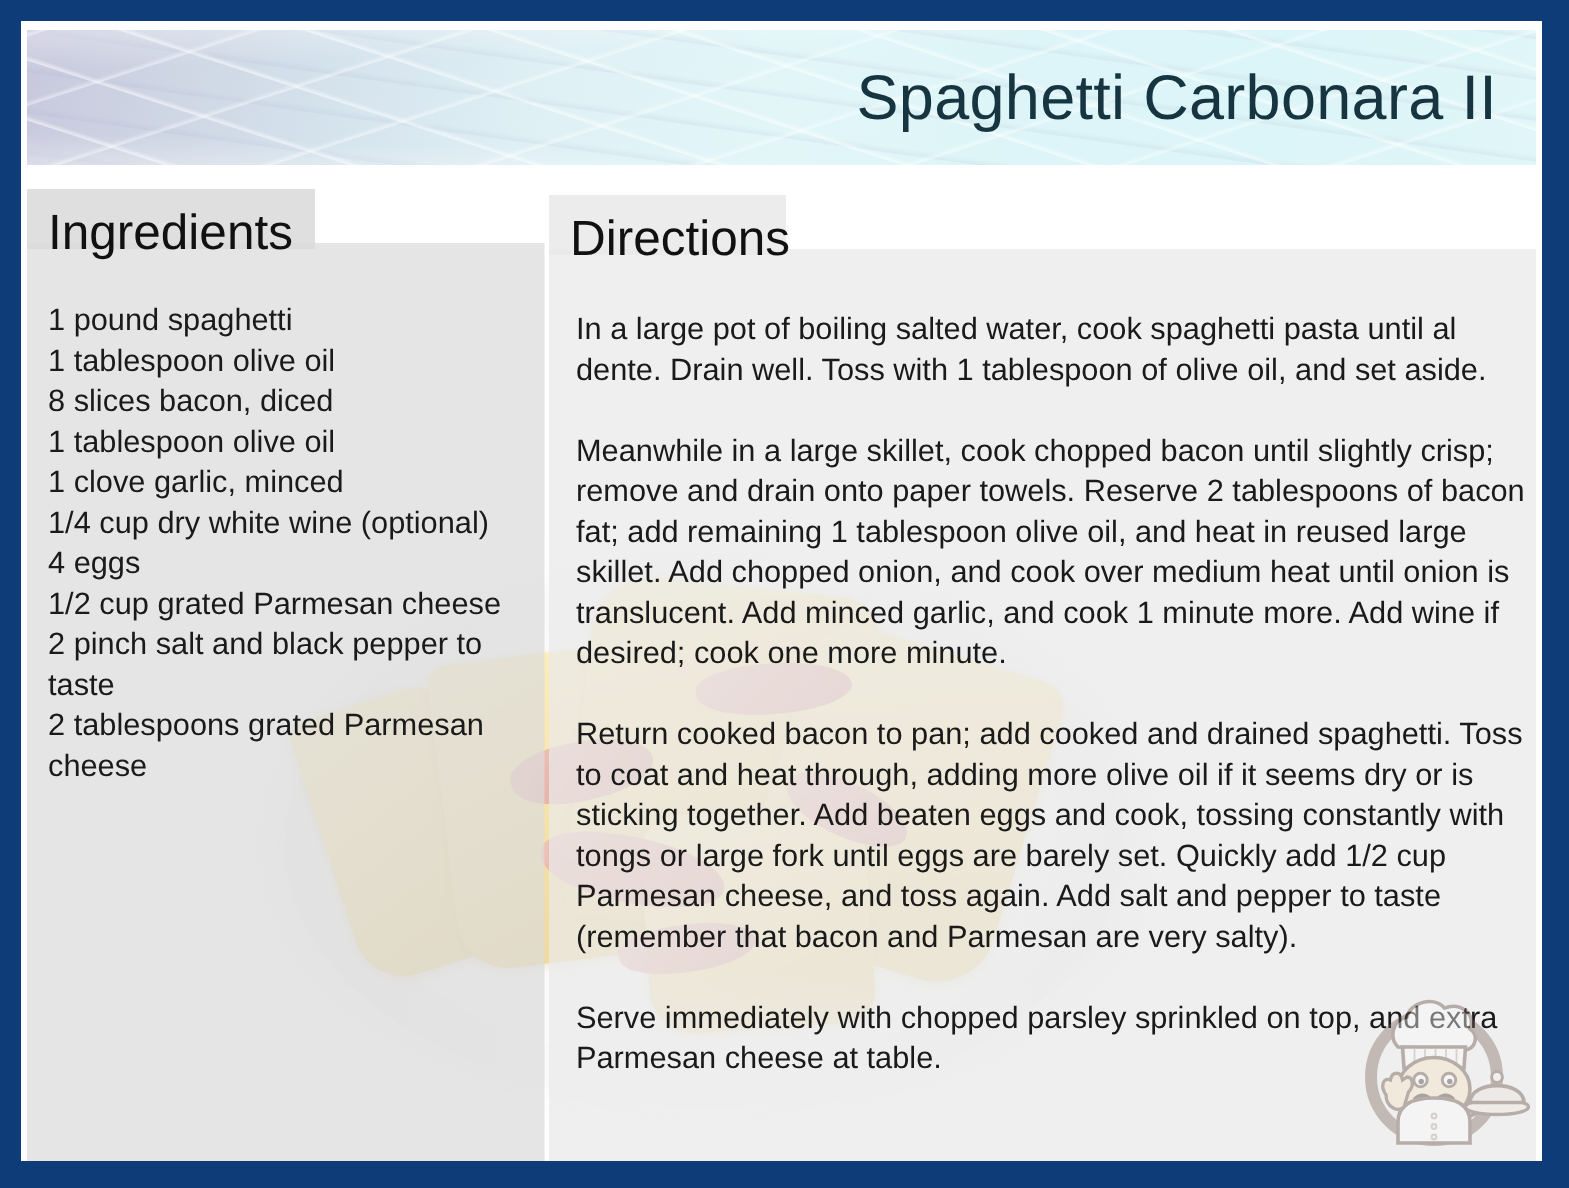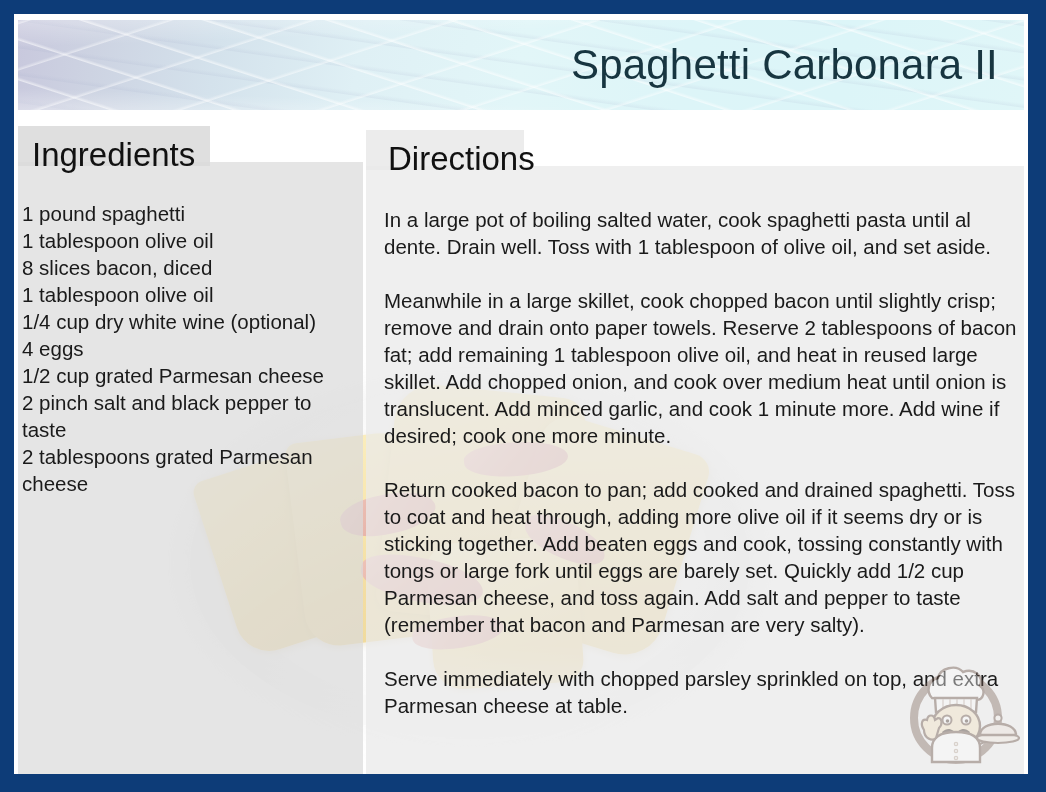--- a/index.html
+++ b/index.html
@@ -198,26 +198,26 @@
 
   
   .section-heading {
     position: absolute;
     font-size: 33px;
     font-weight: 400;
     color: #111111;
     white-space: nowrap;
   }
   .heading-ingredients { left: 18px; top: 122px; }
-  .heading-directions  { left: 366px; top: 126px; margin-left: 8px; }
+  .heading-directions  { left: 366px; top: 126px; }
 
   
   .ingredients-list {
     position: absolute;
-    left: 8px;
+    left: 18px;
     top: 186px;
     width: 326px;
     font-size: 20.5px;
     line-height: 27px;
     color: #1a1a1a;
   }
   .ingredients-list li {
     list-style: none;
     margin: 0;
     padding: 0;
@@ -290,20 +290,21 @@
 
     <div class="section-heading heading-ingredients">Ingredients</div>
     <div class="section-heading heading-directions">Directions</div>
 
     <div class="ingredients-list">
       <ul>
         <li>1 pound spaghetti</li>
         <li>1 tablespoon olive oil</li>
         <li>8 slices bacon, diced</li>
         <li>1 tablespoon olive oil</li>
+        <li>1 clove garlic, minced</li>
         <li>1/4 cup dry white wine (optional)</li>
         <li>4 eggs</li>
         <li>1/2 cup grated Parmesan cheese</li>
         <li>2 pinch salt and black pepper to taste</li>
         <li>2 tablespoons grated Parmesan cheese</li>
       </ul>
     </div>
 
     <div class="directions-body">
       <p>In a large pot of boiling salted water, cook spaghetti pasta until al dente. Drain well. Toss with 1 tablespoon of olive oil, and set aside.</p>

